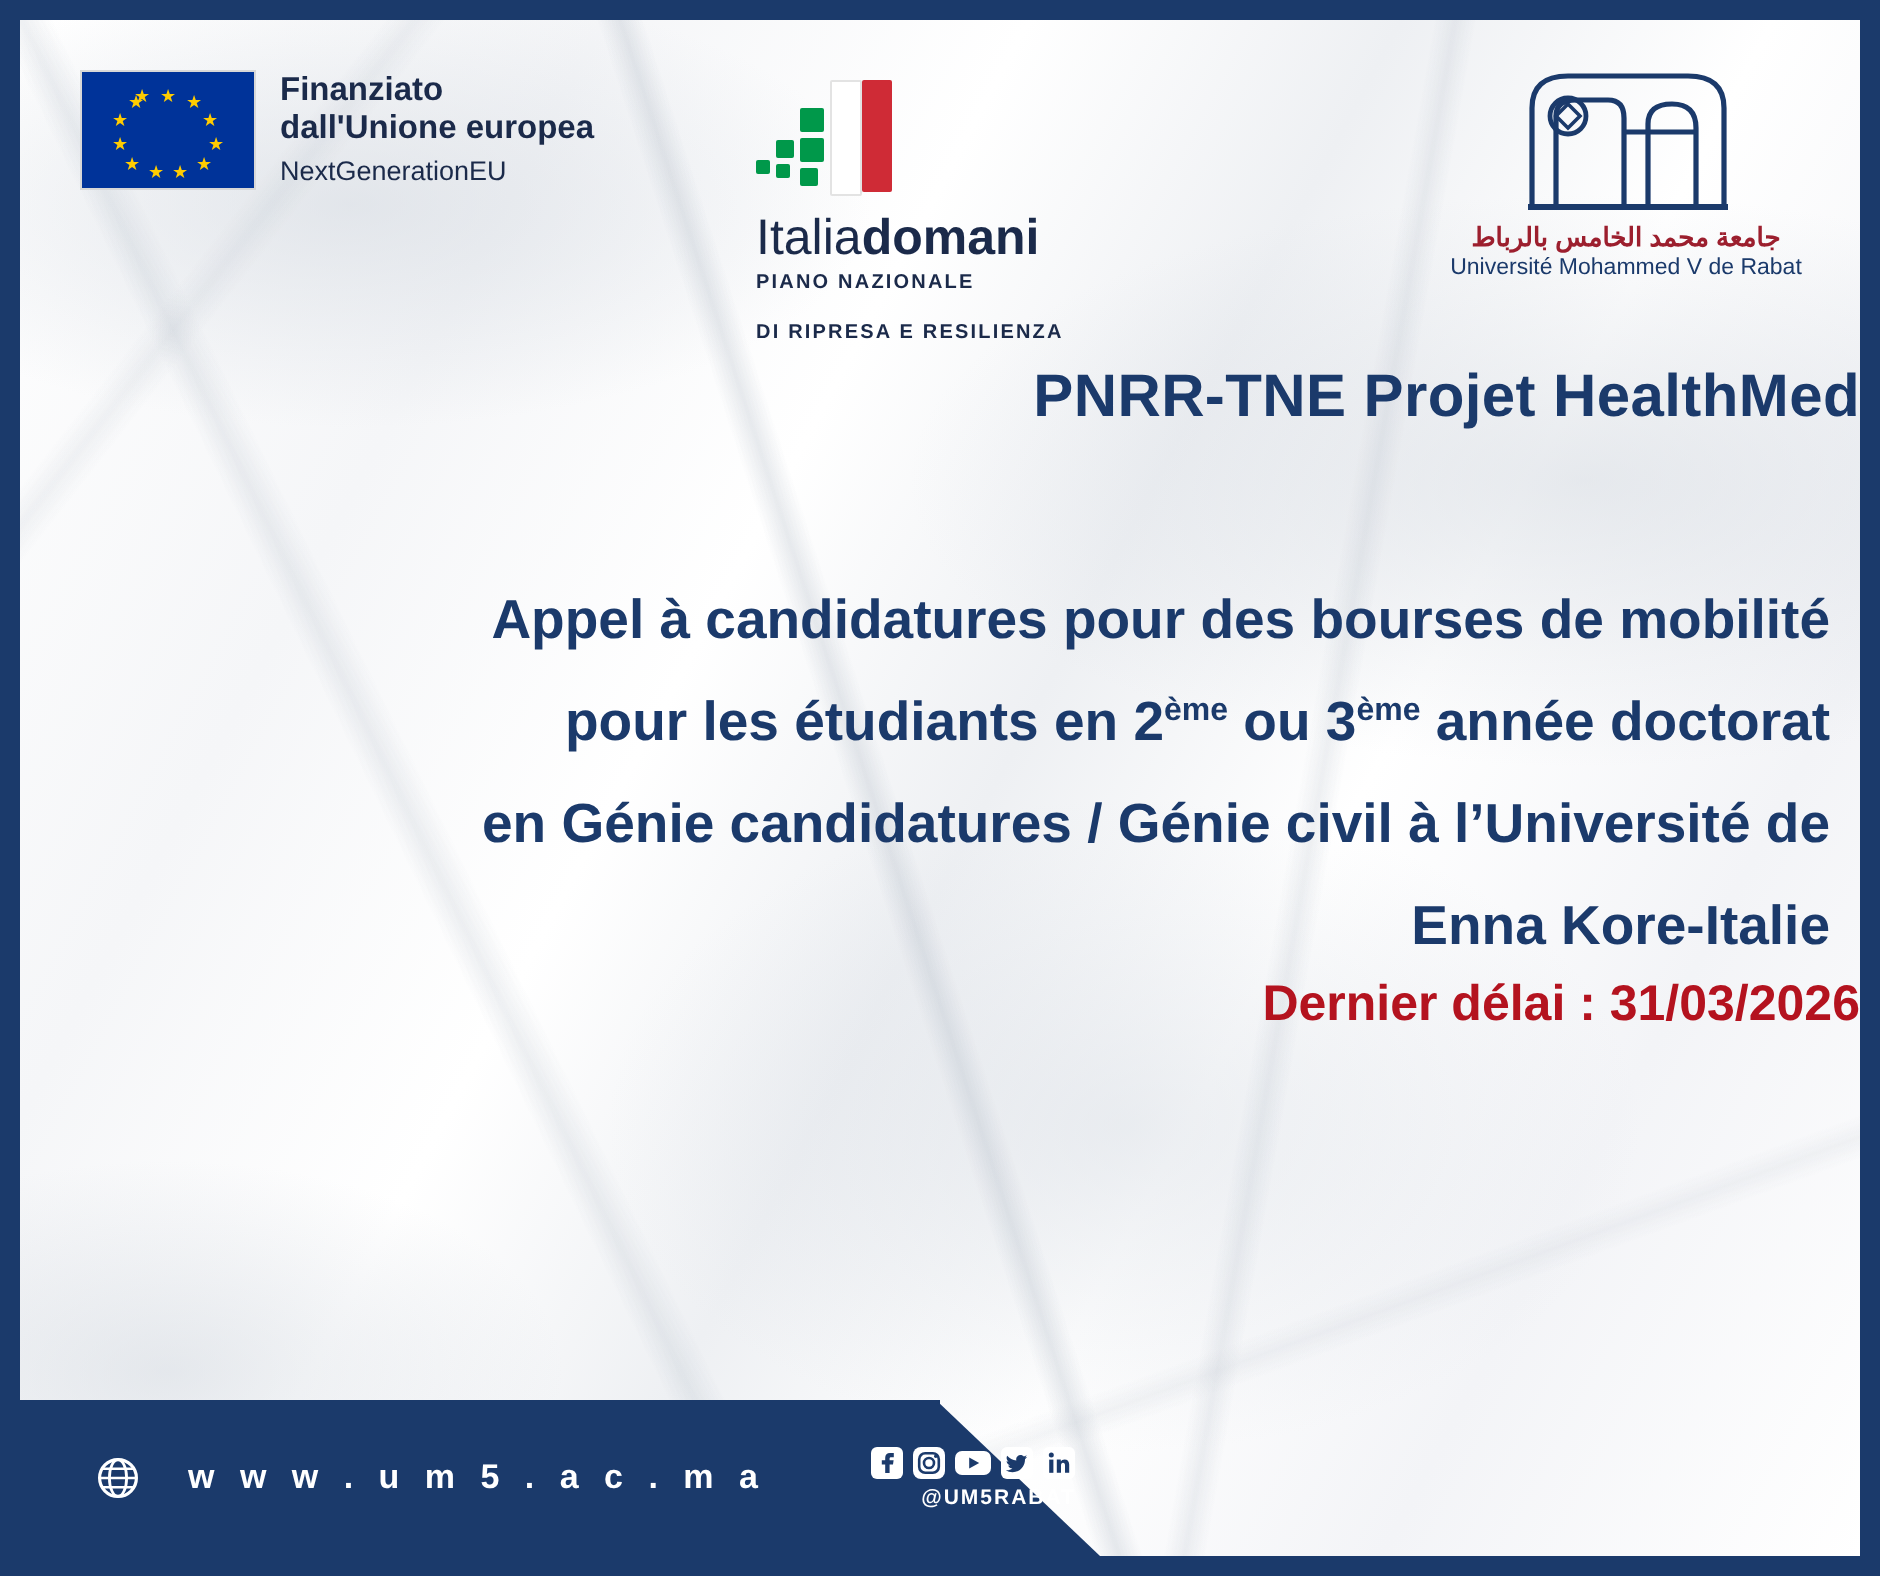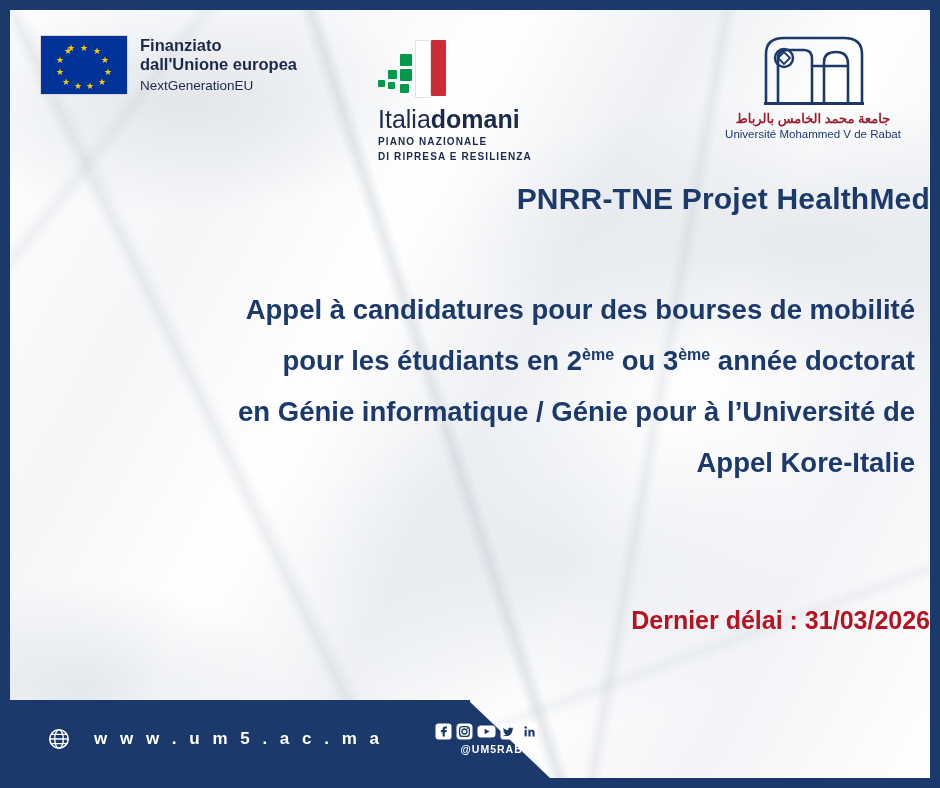--- a/index.html
+++ b/index.html
@@ -189,21 +189,21 @@
     letter-spacing: 1.1px;
     color: #1b2a4a;
     font-weight: bold;
     margin-top: 3px;
   }
   .italia-text .it-sub2 {
     font-size: 10px;
     letter-spacing: 1.1px;
     color: #1b2a4a;
     font-weight: bold;
-    margin-top: 4px;
+    margin-top: 14px;
   }
 
   .um5-logo {
     position: absolute;
     right: 22px;
     top: 18px;
     width: 190px;
     text-align: center;
   }
   .um5-mark {
@@ -251,21 +251,20 @@
   }
   .subtitle sup {
     font-size: 16px;
     vertical-align: super;
     line-height: 0;
   }
   .deadline {
     color: #b4131f;
     font-size: 25px;
     font-weight: bold;
-    margin-top: 118px;
   }
 </style>
 </head>
 <body>
 
 <div class="poster">
   <div class="marble"></div>
 
   <div class="logos">
 
@@ -328,22 +327,22 @@
       <div class="um5-fr">Université Mohammed V de Rabat</div>
     </div>
   </div>
 
   <div class="content">
     <div class="title">PNRR-TNE Projet HealthMed</div>
 
     <div class="subtitle">
       <span>Appel à candidatures pour des bourses de mobilité</span><br>
       <span>pour les étudiants en 2</span><sup>ème</sup><span> ou 3</span><sup>ème</sup><span> année doctorat</span><br>
-      <span>en Génie informatique / Génie pour à l’Université de</span><br>
-      <span>Appel Kore-Italie</span>
+      <span>en Génie candidatures / Génie civil à l’Université de</span><br>
+      <span>Enna Kore-Italie</span>
     </div>
 
     <div class="deadline">Dernier délai : 31/03/2026</div>
   </div>
 
   <div class="footer-bar">
     <div class="footer-left-fill"></div>
     <div class="footer-shape"></div>
     <div class="footer-content">
       <div class="web-row">

